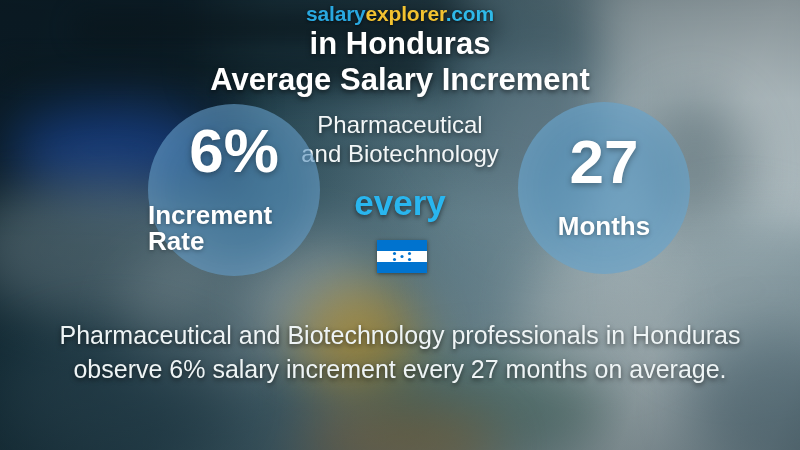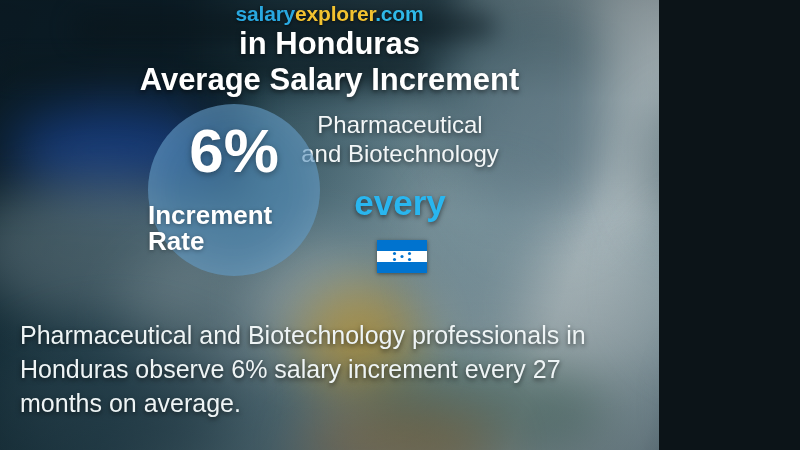--- a/index.html
+++ b/index.html
@@ -1,20 +1,20 @@
 <!DOCTYPE html>
 <html><head>
 <meta charset="utf-8">
 <style>
   * { margin:0; padding:0; box-sizing:border-box; }
   html,body { width:800px; height:450px; overflow:hidden; background:#0c1418; }
 
   .canvas{
     position:relative;
-    width:659px; height:450px;
+    width:800px; height:450px;
     font-family:"Liberation Sans", sans-serif;
     overflow:hidden;
   }
 
   
   .bg{ position:absolute; inset:0; overflow:hidden; }
   .bg-base{
     position:absolute; inset:-40px;
     background:
       linear-gradient(110deg,#0d1b22 0%,#16303b 18%,#2a4a57 34%,#5d7b86 52%,#93a8ae 66%,#b4c2c6 78%,#8ea3ab 92%,#5d757f 100%);
@@ -106,20 +106,21 @@
 
   
   .flag{
     position:absolute; left:377px; top:240px;
     width:50px; height:33px;
     box-shadow:0 1px 4px rgba(0,0,0,.45);
   }
 
   .desc{
     position:absolute; left:20px; right:20px; top:318px;
+    text-align:center;
     color:#eef4f5; font-size:25px; line-height:34px; font-weight:normal;
     text-shadow:0 2px 5px rgba(0,0,0,.6);
   }
 
   .note{
     position:absolute; left:20px; right:20px; top:419px;
     text-align:center;
     color:#2fc0e8; font-size:16px; line-height:20px; font-weight:normal;
     text-shadow:0 1px 4px rgba(0,0,0,.6);
   }
@@ -165,20 +166,24 @@
 
     <div class="subtitle">Pharmaceutical and Biotechnology</div>
 
     <div class="every">every</div>
 
     <div class="circle left">
       <div class="big">6%</div>
       <div class="cap">Increment Rate</div>
     </div>
 
+    <div class="circle right">
+      <div class="big">27</div>
+      <div class="cap">Months</div>
+    </div>
 
     <svg class="flag" viewBox="0 0 100 66" preserveAspectRatio="none">
       <rect x="0" y="0" width="100" height="22" fill="#0073cf"></rect>
       <rect x="0" y="22" width="100" height="22" fill="#ffffff"></rect>
       <rect x="0" y="44" width="100" height="22" fill="#0073cf"></rect>
       <g fill="#0073cf">
         <circle cx="50" cy="33" r="3.1"></circle>
         <circle cx="35" cy="27" r="3.1"></circle>
         <circle cx="65" cy="27" r="3.1"></circle>
         <circle cx="35" cy="39" r="3.1"></circle>

